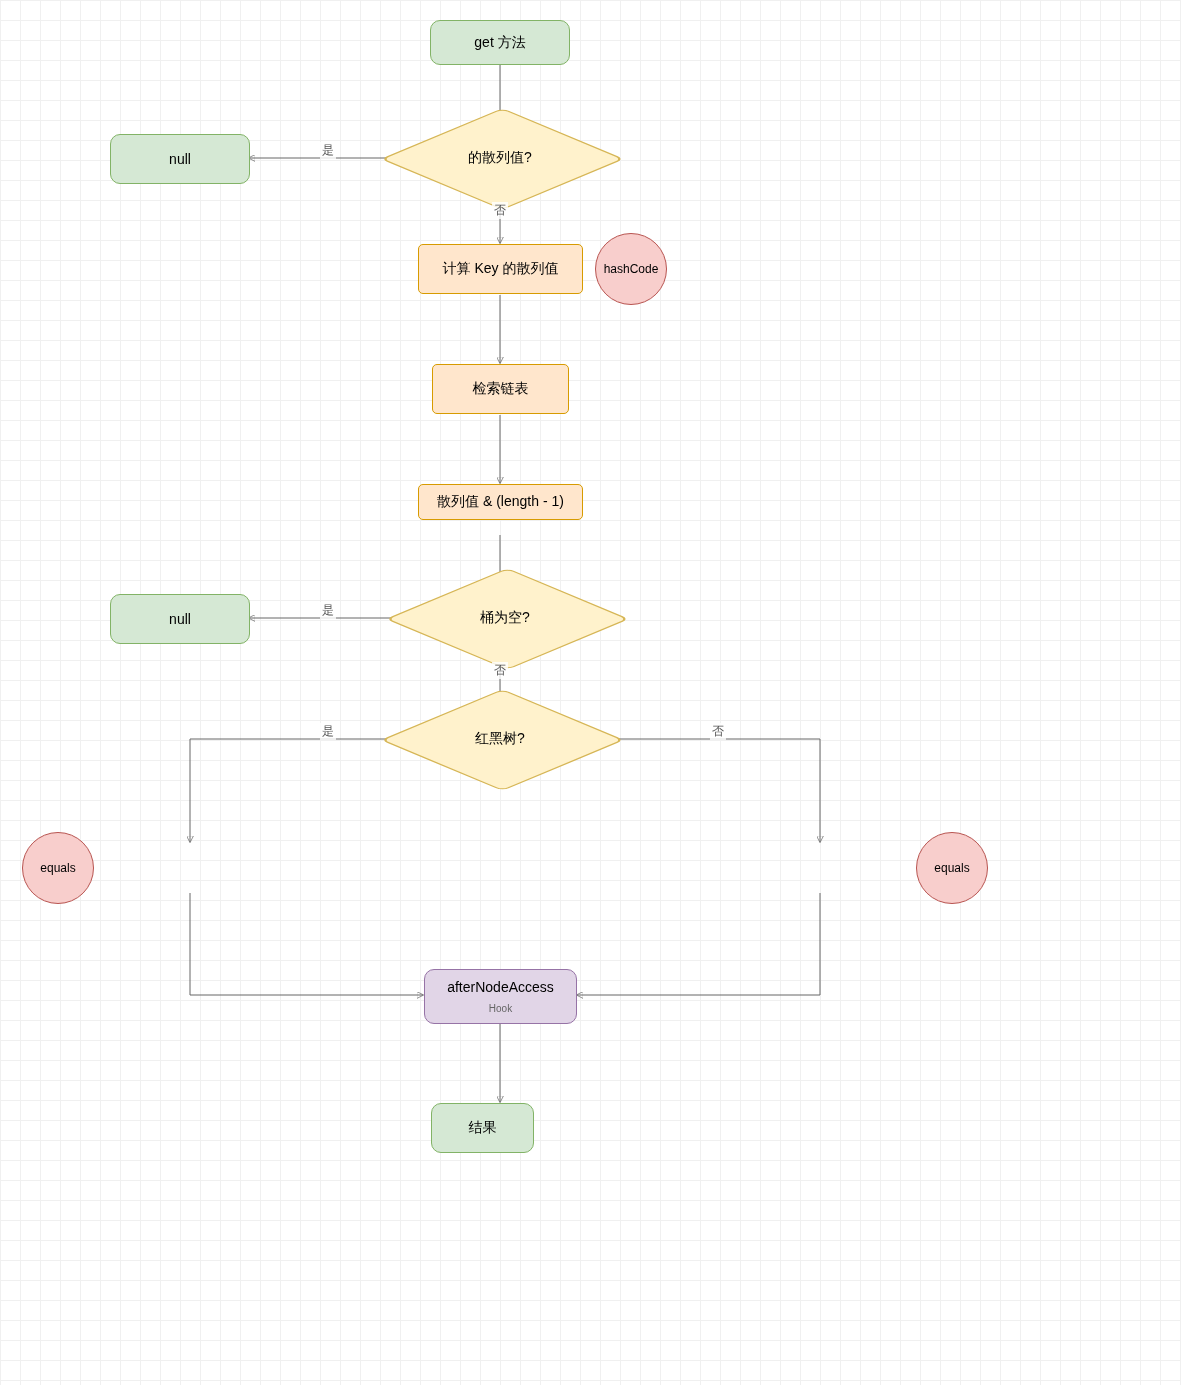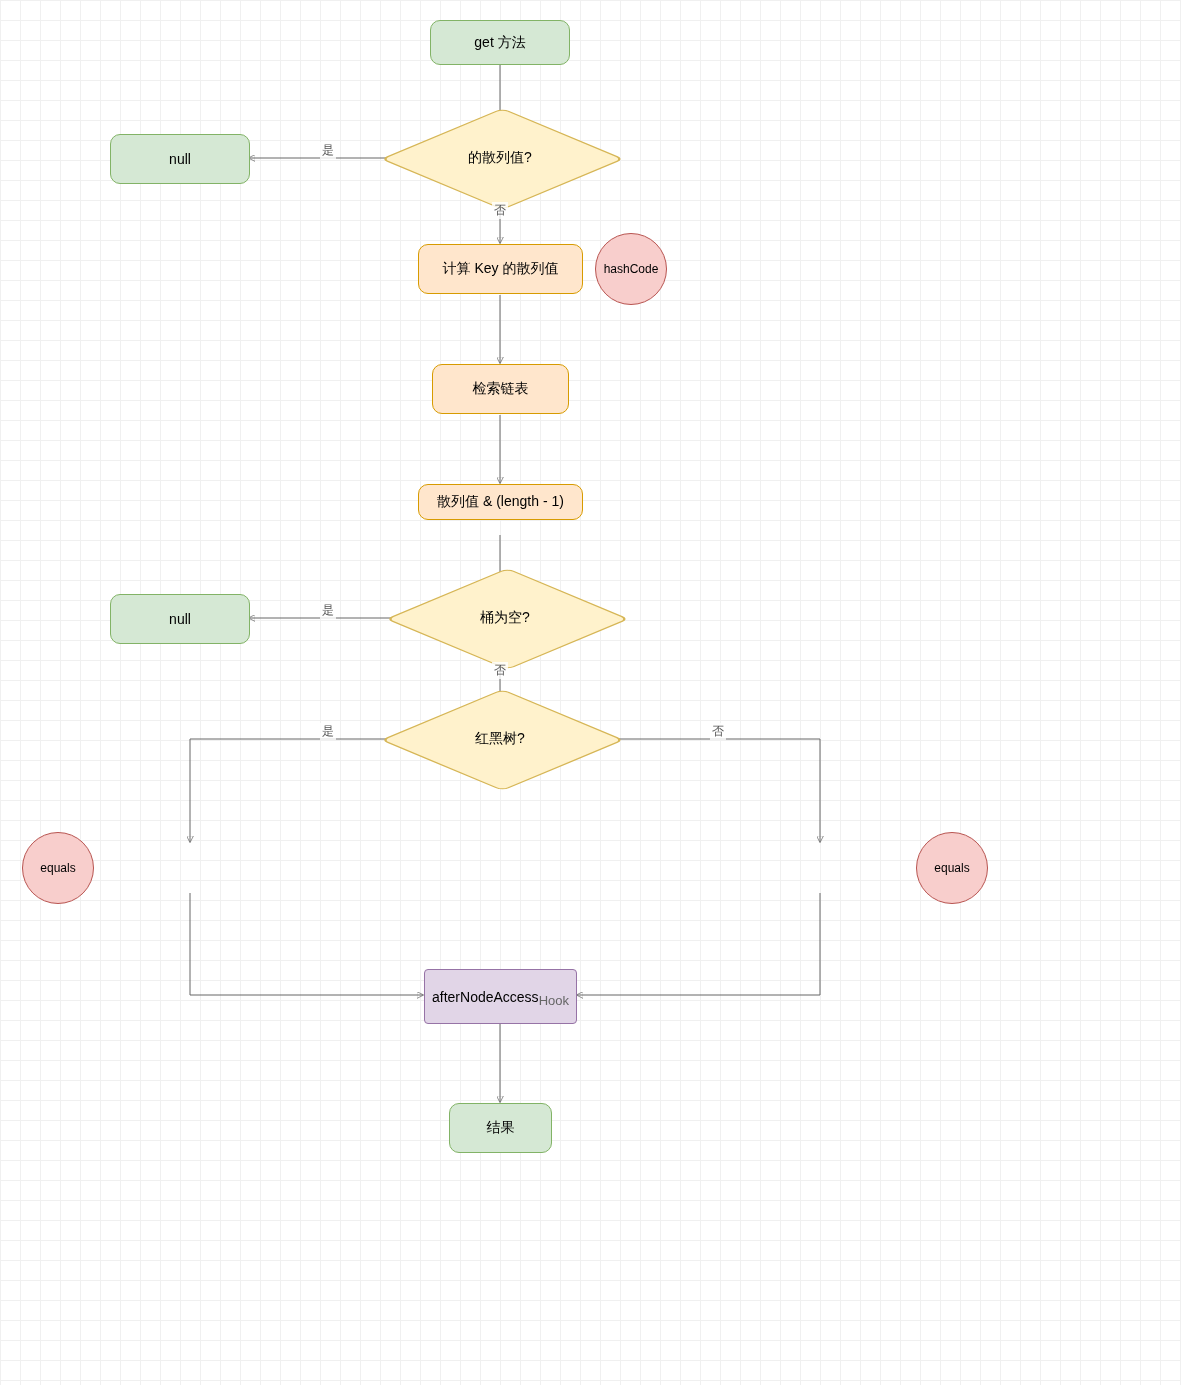--- a/index.html
+++ b/index.html
@@ -1,27 +1,27 @@
 <!DOCTYPE html>
 <html><head>
 <meta charset="utf-8">
 <style>
 body{margin:0;font-family:-apple-system,BlinkMacSystemFont,"Segoe UI",Arial,sans-serif;background:#fff}
 .canvas{position:relative;width:1181px;height:1385px;background-image:linear-gradient(#f0f0f0 1px,transparent 1px),linear-gradient(90deg,#f0f0f0 1px,transparent 1px),linear-gradient(#e4e4e4 1px,transparent 1px),linear-gradient(90deg,#e4e4e4 1px,transparent 1px);background-size:20px 20px,20px 20px,100px 100px,100px 100px}
 .box{position:absolute;display:flex;align-items:center;justify-content:center;text-align:center;font-size:14px;box-sizing:border-box}
 .green{background:#d5e8d4;border:1px solid #82b366;border-radius:10px}
-.orange{background:#ffe6cc;border:1px solid #d79b00;border-radius:10px}
-.purple{background:#e1d5e7;border:1px solid #9673a6;border-radius:4px;flex-direction:row}
+.orange{background:#ffe6cc;border:1px solid #d79b00;border-radius:5px}
+.purple{background:#e1d5e7;border:1px solid #9673a6;border-radius:10px;flex-direction:column}
 .circle{background:#f8cecc;border:1px solid #b85450;border-radius:50%;font-weight:normal;font-size:12px}
 .diamond{position:absolute}
 .diamond .shape{width:100%;height:100%;background:#fff2cc;border:1px solid #d6b656;transform:rotate(45deg);transform-origin:center;border-radius:4px}
 .diamond .wrap{position:absolute;inset:0;transform:scaleX(2.4)}
 .diamond .label{position:absolute;inset:0;display:flex;align-items:center;justify-content:center;font-size:14px;z-index:1}
 .edge-label{position:absolute;font-size:12px;color:#555;background:rgba(255,255,255,.8);padding:0 2px}
-.sub{font-size:13px;color:#666;margin-top:8px}
+.sub{font-size:10px;color:#666;margin-top:8px}
 svg.edges{position:absolute;top:0;left:0;width:1181px;height:1385px;pointer-events:none}
 svg.edges path,svg.edges line{stroke:#666;stroke-width:1;fill:none}
 </style>
 </head>
 <body>
 
 <div class="canvas">
 
 <svg class="edges">
 <defs>
@@ -110,17 +110,17 @@
 
 <div class="box circle" style="left:916px;top:832px;width:72px;height:72px">
       <span>equals</span>
     </div>
 
 <div class="box purple" style="left:424px;top:969px;width:153px;height:55px">
 <span>afterNodeAccess</span>
 <span class="sub">Hook</span>
 </div>
 
-<div class="box green" style="left:449px;top:1103px;width:103px;height:50px">
+<div class="box green" style="left:431px;top:1103px;width:103px;height:50px">
       <span>结果</span>
     </div>
 
 </div>
 
 </body></html>

